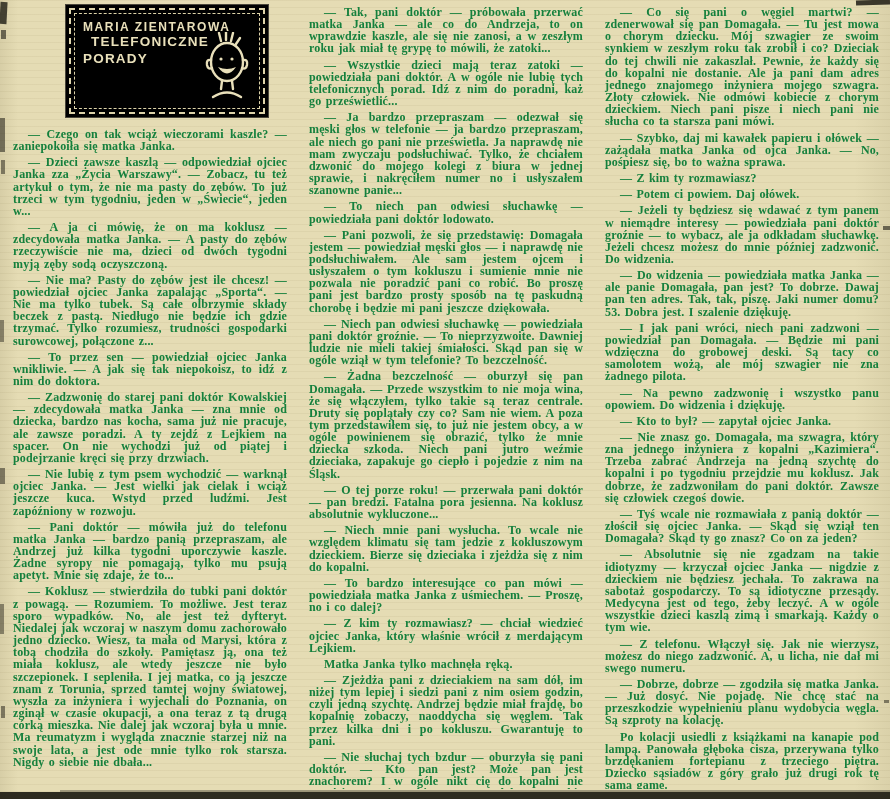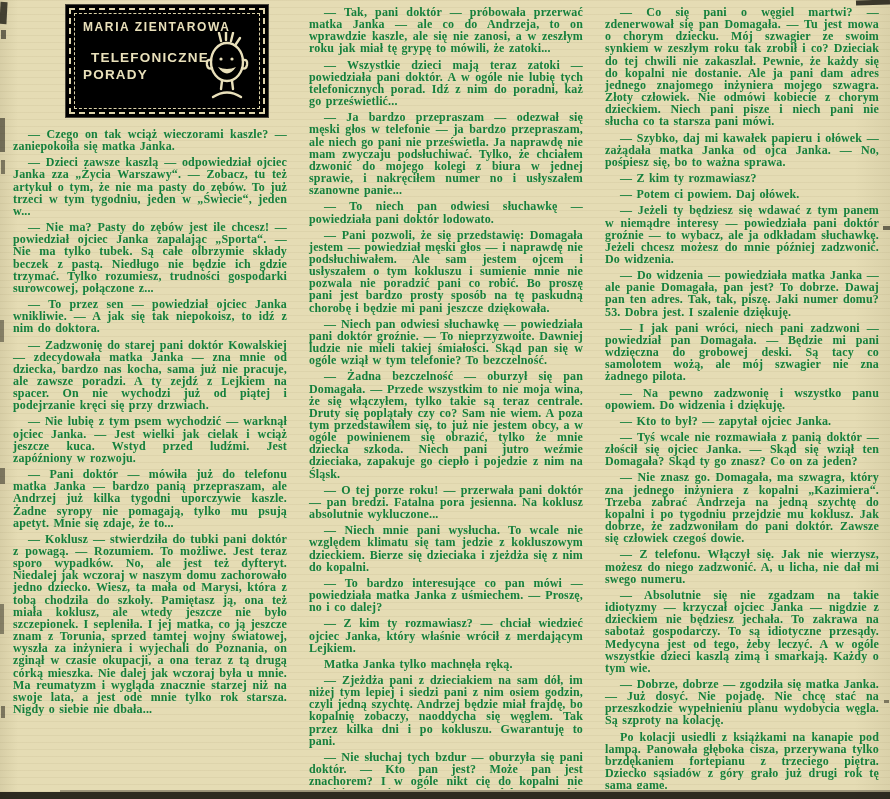--- a/index.html
+++ b/index.html
@@ -78,21 +78,21 @@
     color: #e9e0ba;
     white-space: nowrap;
   }
   .box-title {
     font-family: "Liberation Sans", "DejaVu Sans", sans-serif;
     font-weight: bold;
     color: #e9e0ba;
     letter-spacing: 1.2px;
     line-height: 1.25;
   }
-  .box-title-line1 { margin-top: 16px; font-size: 13.5px; margin-left: 8px; }
+  .box-title-line1 { font-size: 13.5px; margin-left: 8px; }
   .box-title-line2 { font-size: 13.5px; }
   .face-icon {
     position: absolute;
     right: 4px;
     top: 18px;
     width: 56px;
     height: 76px;
   }
   
   .footer-note {
@@ -154,20 +154,21 @@
               <path d="M23 49 L22 57"></path>
               <path d="M33 49 L34 57"></path>
               <path d="M14 65 Q28 56 42 65"></path>
             </svg>
           </div>
         </div>
       </div>
       <div class="col-text">
           <p class="para">— Czego on tak wciąż wieczorami kaszle? — zaniepokoiła się matka Janka.</p>
           <p class="para">— Dzieci zawsze kaszlą — odpowiedział ojciec Janka zza „Życia Warszawy“. — Zobacz, tu też artykuł o tym, że nie ma pasty do zębów. To już trzeci w tym tygodniu, jeden w „Świecie“, jeden w...</p>
+          <p class="para">— A ja ci mówię, że on ma koklusz — zdecydowała matka Janka. — A pasty do zębów rzeczywiście nie ma, dzieci od dwóch tygodni myją zęby sodą oczyszczoną.</p>
           <p class="para">— Nie ma? Pasty do zębów jest ile chcesz! — powiedział ojciec Janka zapalając „Sporta“. — Nie ma tylko tubek. Są całe olbrzymie składy beczek z pastą. Niedługo nie będzie ich gdzie trzymać. Tylko rozumiesz, trudności gospodarki surowcowej, połączone z...</p>
           <p class="para">— To przez sen — powiedział ojciec Janka wnikliwie. — A jak się tak niepokoisz, to idź z nim do doktora.</p>
           <p class="para">— Zadzwonię do starej pani doktór Kowalskiej — zdecydowała matka Janka — zna mnie od dziecka, bardzo nas kocha, sama już nie pracuje, ale zawsze poradzi. A ty zejdź z Lejkiem na spacer. On nie wychodzi już od piątej i podejrzanie kręci się przy drzwiach.</p>
           <p class="para">— Nie lubię z tym psem wychodzić — warknął ojciec Janka. — Jest wielki jak cielak i wciąż jeszcze kuca. Wstyd przed ludźmi. Jest zapóźniony w rozwoju.</p>
           <p class="para">— Pani doktór — mówiła już do telefonu matka Janka — bardzo panią przepraszam, ale Andrzej już kilka tygodni uporczywie kaszle. Żadne syropy nie pomagają, tylko mu psują apetyt. Mnie się zdaje, że to...</p>
           <p class="para">— Koklusz — stwierdziła do tubki pani doktór z powagą. — Rozumiem. To możliwe. Jest teraz sporo wypadków. No, ale jest też dyfteryt. Niedalej jak wczoraj w naszym domu zachorowało jedno dziecko. Wiesz, ta mała od Marysi, która z tobą chodziła do szkoły. Pamiętasz ją, ona też miała koklusz, ale wtedy jeszcze nie było szczepionek. I sepleniła. I jej matka, co ją jeszcze znam z Torunia, sprzed tamtej wojny światowej, wyszła za inżyniera i wyjechali do Poznania, on zginął w czasie okupacji, a ona teraz z tą drugą córką mieszka. Nie dalej jak wczoraj była u mnie. Ma reumatyzm i wygląda znacznie starzej niż na swoje lata, a jest ode mnie tylko rok starsza. Nigdy o siebie nie dbała...</p>
         </div>
     </div>
 
     <div class="col">
@@ -193,24 +194,24 @@
       <div class="col-text">
           <p class="para">— Co się pani o węgiel martwi? — zdenerwował się pan Domagała. — Tu jest mowa o chorym dziecku. Mój szwagier ze swoim synkiem w zeszłym roku tak zrobił i co? Dzieciak do tej chwili nie zakaszlał. Pewnie, że każdy się do kopalni nie dostanie. Ale ja pani dam adres jednego znajomego inżyniera mojego szwagra. Złoty człowiek. Nie odmówi kobiecie z chorym dzieckiem. Niech pani pisze i niech pani nie słucha co ta starsza pani mówi.</p>
           <p class="para">— Szybko, daj mi kawałek papieru i ołówek — zażądała matka Janka od ojca Janka. — No, pośpiesz się, bo to ważna sprawa.</p>
           <p class="para">— Z kim ty rozmawiasz?</p>
           <p class="para">— Potem ci powiem. Daj ołówek.</p>
           <p class="para">— Jeżeli ty będziesz się wdawać z tym panem w niemądre interesy — powiedziała pani doktór groźnie — to wybacz, ale ja odkładam słuchawkę. Jeżeli chcesz możesz do mnie później zadzwonić. Do widzenia.</p>
           <p class="para">— Do widzenia — powiedziała matka Janka — ale panie Domagała, pan jest? To dobrze. Dawaj pan ten adres. Tak, tak, piszę. Jaki numer domu? 53. Dobra jest. I szalenie dziękuję.</p>
           <p class="para">— I jak pani wróci, niech pani zadzwoni — powiedział pan Domagała. — Będzie mi pani wdzięczna do grobowej deski. Są tacy co samolotem wożą, ale mój szwagier nie zna żadnego pilota.</p>
           <p class="para">— Na pewno zadzwonię i wszystko panu opowiem. Do widzenia i dziękuję.</p>
           <p class="para">— Kto to był? — zapytał ojciec Janka.</p>
+          <p class="para">— Nie znasz go. Domagała, ma szwagra, który zna jednego inżyniera z kopalni „Kazimiera“. Trzeba zabrać Andrzeja na jedną szychtę do kopalni i po tygodniu przejdzie mu koklusz. Jak dobrze, że zadzwoniłam do pani doktór. Zawsze się człowiek czegoś dowie.</p>
           <p class="para">— Tyś wcale nie rozmawiała z panią doktór — złościł się ojciec Janka. — Skąd się wziął ten Domagała? Skąd ty go znasz? Co on za jeden?</p>
-          <p class="para">— Nie znasz go. Domagała, ma szwagra, który zna jednego inżyniera z kopalni „Kazimiera“. Trzeba zabrać Andrzeja na jedną szychtę do kopalni i po tygodniu przejdzie mu koklusz. Jak dobrze, że zadzwoniłam do pani doktór. Zawsze się człowiek czegoś dowie.</p>
+          <p class="para">— Absolutnie się nie zgadzam na takie idiotyzmy — krzyczał ojciec Janka — nigdzie z dzieckiem nie będziesz jechała. To zakrawa na sabotaż gospodarczy. To są idiotyczne przesądy. Medycyna jest od tego, żeby leczyć. A w ogóle wszystkie dzieci kaszlą zimą i smarkają. Każdy o tym wie.</p>
           <p class="para">— Z telefonu. Włączył się. Jak nie wierzysz, możesz do niego zadzwonić. A, u licha, nie dał mi swego numeru.</p>
-          <p class="para">— Absolutnie się nie zgadzam na takie idiotyzmy — krzyczał ojciec Janka — nigdzie z dzieckiem nie będziesz jechała. To zakrawa na sabotaż gospodarczy. To są idiotyczne przesądy. Medycyna jest od tego, żeby leczyć. A w ogóle wszystkie dzieci kaszlą zimą i smarkają. Każdy o tym wie.</p>
           <p class="para">— Dobrze, dobrze — zgodziła się matka Janka. — Już dosyć. Nie pojadę. Nie chcę stać na przeszkodzie wypełnieniu planu wydobycia węgla. Są szproty na kolację.</p>
           <p class="para">Po kolacji usiedli z książkami na kanapie pod lampą. Panowała głęboka cisza, przerywana tylko brzdękaniem fortepianu z trzeciego piętra. Dziecko sąsiadów z góry grało już drugi rok tę samą gamę.</p>
           <p class="para">W pewnym momencie matka Janka podniosła głowę znad książki.</p>
           <p class="para">— Wiesz co? — powiedziała rozmarzonym głosem. — Wiesz co? Chciałabym kiedyś poznać jakiegoś pilota.</p>
         </div>
       <div class="footer-note">(Dalszy ciąg nastąpi).</div>
     </div>
 
   </div>
 

